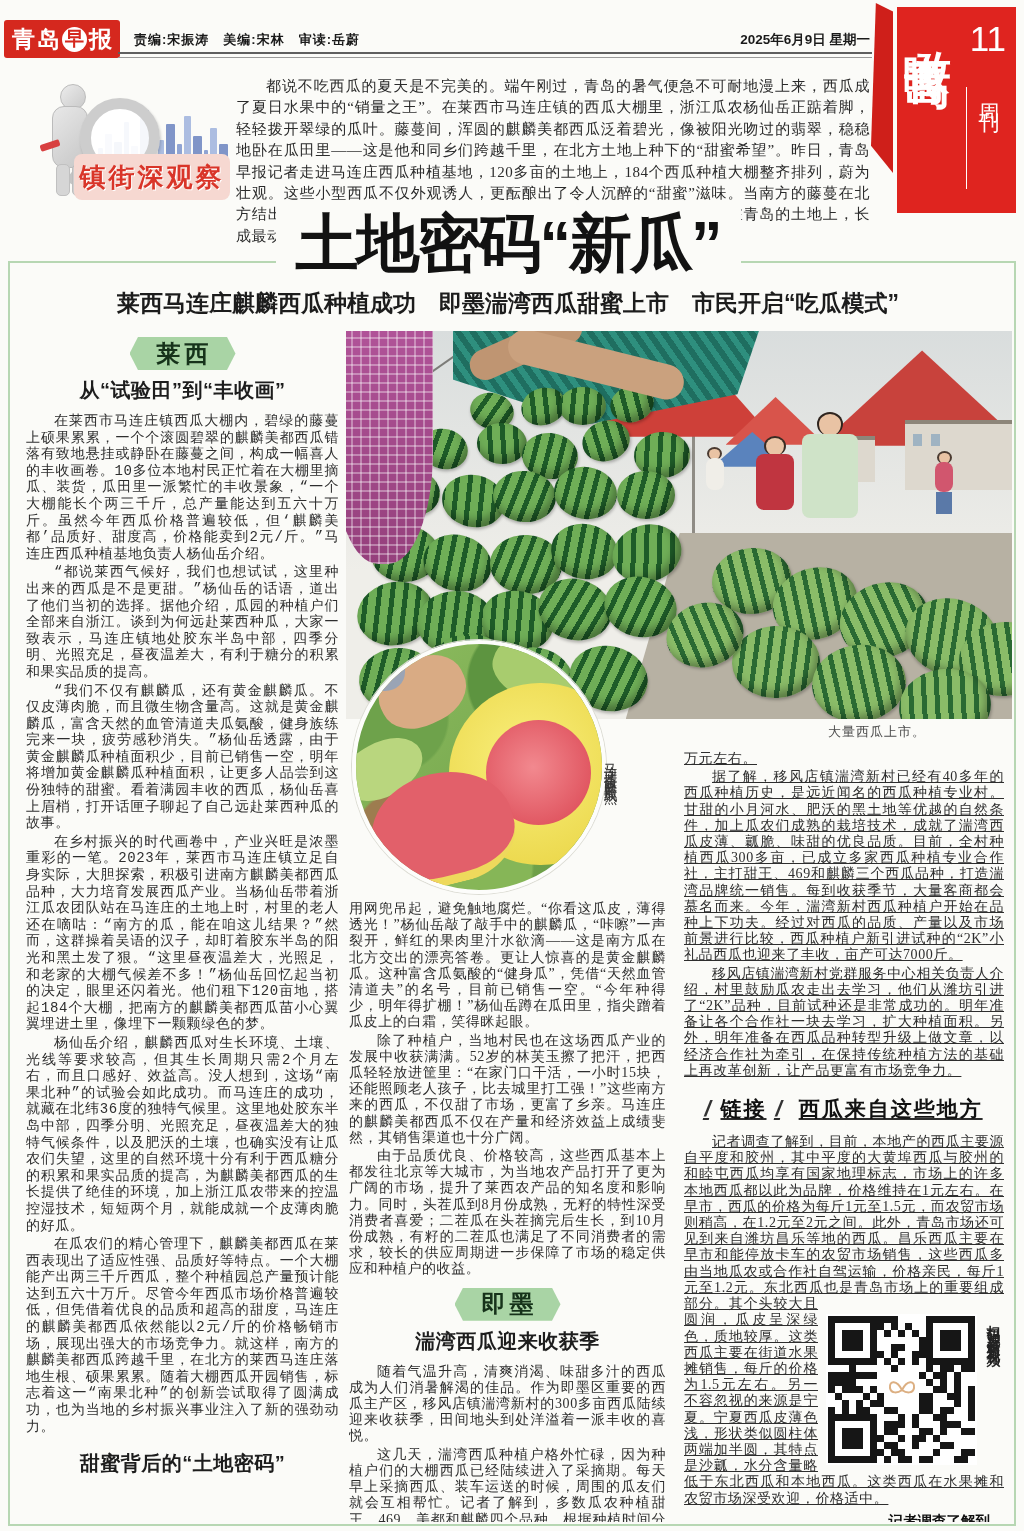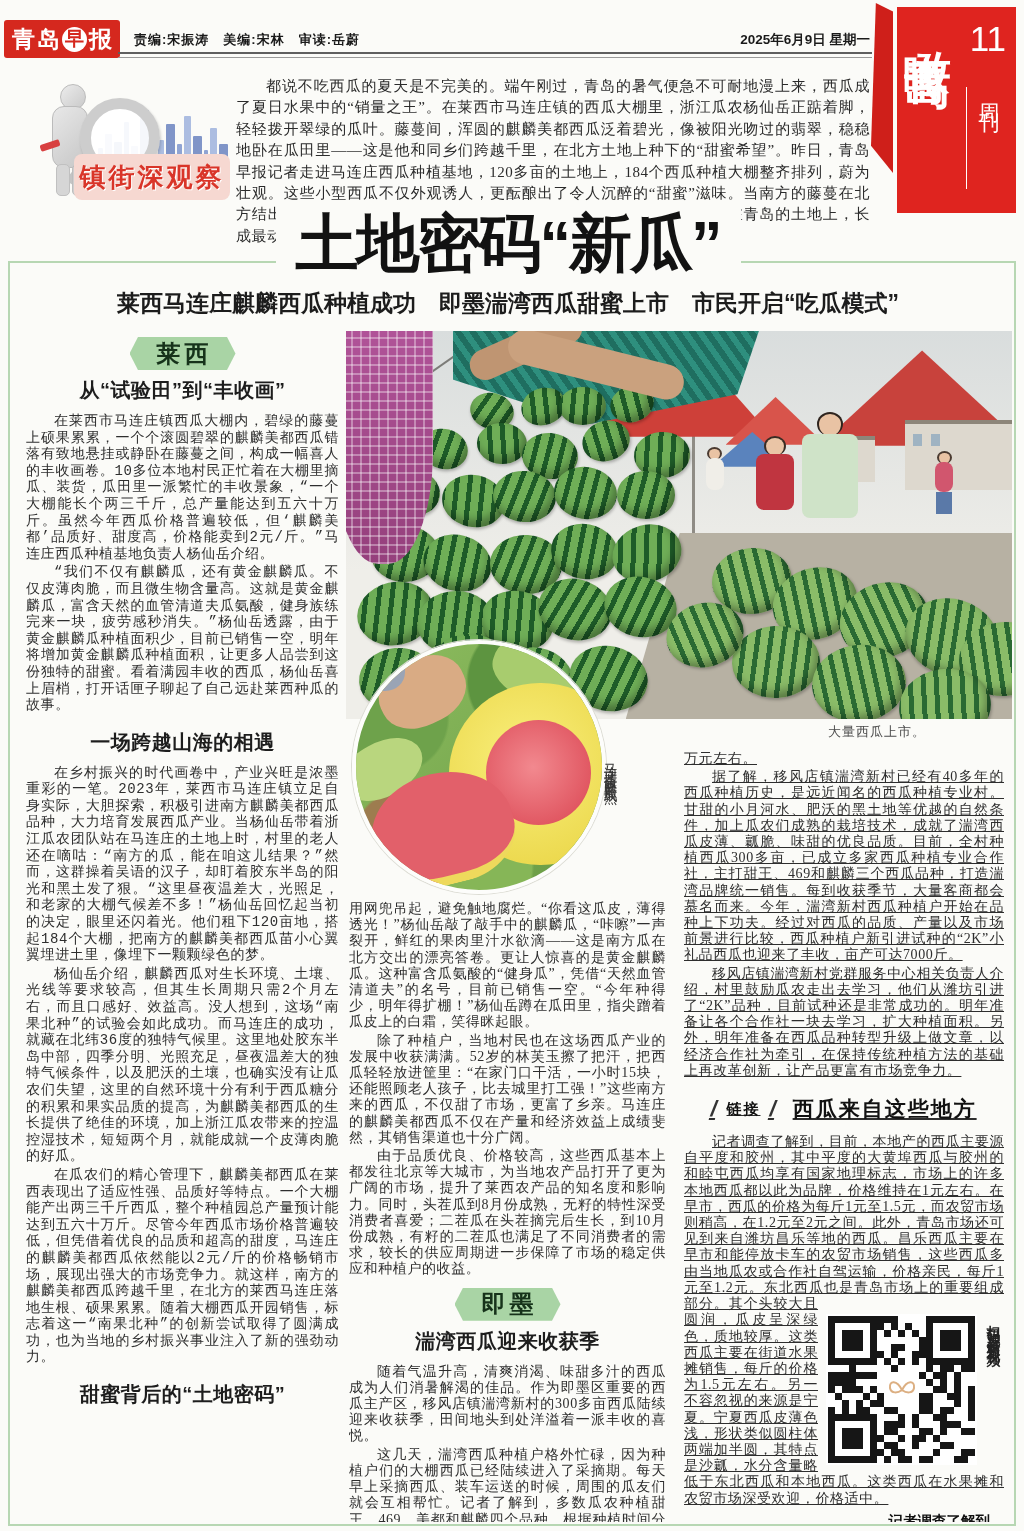--- a/index.html
+++ b/index.html
@@ -131,21 +131,21 @@
         border-radius:50% 50% 42% 42%;border-bottom:9px solid #eed95c;transform:rotate(-14deg);}
   .hand{position:absolute;left:9%;top:6%;width:36%;height:27%;background:#d9ab84;border-radius:45%;transform:rotate(-26deg);}
   .sleeve{position:absolute;left:0;top:0;width:20%;height:19%;background:#9aa4b5;border-radius:0 0 40% 0;}
   .inset-caption{left:601px;top:753px;writing-mode:vertical-rl;font-size:13.5px;color:#333;
         letter-spacing:3px;height:175px;z-index:2;}
 
   
   .link-head{display:flex;align-items:center;justify-content:center;gap:9px;margin:16px 0 11px;
         font-family:"Liberation Sans",sans-serif;}
   .link-head .sl{font-size:22px;font-weight:700;color:#333;transform:skewX(-12deg);}
-  .link-head .lb{font-size:15px;font-weight:900;color:#111;letter-spacing:2px;}
+  .link-head .lb{font-size:21px;font-weight:900;color:#111;letter-spacing:2px;}
   .link-head .tt{font-size:21px;font-weight:900;color:#111;letter-spacing:2px;margin-left:8px;}
   .qr-spacer{float:right;width:0;height:178px;}
   .qr-wrap{float:right;clear:right;width:178px;margin:2px 0 2px 8px;display:flex;gap:7px;}
   .qr{width:151px;height:151px;background:#fff;position:relative;padding:2px;box-sizing:border-box;}
   .qr .c{position:absolute;background:#161616;}
   .qr-bfly{position:absolute;inset:0;margin:auto;width:44px;height:40px;background:#fff;border-radius:50%;
         display:flex;align-items:center;justify-content:center;}
   .qr-caption{writing-mode:vertical-rl;font-size:13.5px;font-weight:700;letter-spacing:4px;color:#222;
         font-family:"Liberation Sans",sans-serif;}
   .credits{font-family:"Liberation Sans",sans-serif;font-weight:700;font-size:14.5px;line-height:21px;color:#111;margin-top:4px;}
@@ -294,22 +294,22 @@
   <div class="slice2"></div>
   <div class="hand"></div>
   <div class="sleeve"></div>
 </div>
 <div class="abs inset-caption">马连庄黄金麒麟瓜成熟。</div>
 
 <div class="abs col-left">
   <div class="badge">莱西</div>
   <div class="colhead">从“试验田”到“丰收画”</div>
   <p class="bt indent">在莱西市马连庄镇西瓜大棚内，碧绿的藤蔓上硕果累累，一个个滚圆碧翠的麒麟美都西瓜错落有致地悬挂或静卧在藤蔓之间，构成一幅喜人的丰收画卷。10多位本地村民正忙着在大棚里摘瓜、装货，瓜田里一派繁忙的丰收景象，“一个大棚能长个两三千斤，总产量能达到五六十万斤。虽然今年西瓜价格普遍较低，但‘麒麟美都’品质好、甜度高，价格能卖到2元/斤。”马连庄西瓜种植基地负责人杨仙岳介绍。</p>
+  <p class="bt indent">“都说莱西气候好，我们也想试试，这里种出来的西瓜是不是更甜。”杨仙岳的话语，道出了他们当初的选择。据他介绍，瓜园的种植户们全部来自浙江。谈到为何远赴莱西种瓜，大家一致表示，马连庄镇地处胶东半岛中部，四季分明、光照充足，昼夜温差大，有利于糖分的积累和果实品质的提高。</p>
   <p class="bt indent">“我们不仅有麒麟瓜，还有黄金麒麟瓜。不仅皮薄肉脆，而且微生物含量高。这就是黄金麒麟瓜，富含天然的血管清道夫瓜氨酸，健身族练完来一块，疲劳感秒消失。”杨仙岳透露，由于黄金麒麟瓜种植面积少，目前已销售一空，明年将增加黄金麒麟瓜种植面积，让更多人品尝到这份独特的甜蜜。看着满园丰收的西瓜，杨仙岳喜上眉梢，打开话匣子聊起了自己远赴莱西种瓜的故事。</p>
-  <div class="subhead">一场跨越山海的相遇</div>
   <p class="bt indent">在乡村振兴的时代画卷中，产业兴旺是浓墨重彩的一笔。2023年，莱西市马连庄镇立足自身实际，大胆探索，积极引进南方麒麟美都西瓜品种，大力培育发展西瓜产业。当杨仙岳带着浙江瓜农团队站在马连庄的土地上时，村里的老人还在嘀咕：“南方的瓜，能在咱这儿结果？”然而，这群操着吴语的汉子，却盯着胶东半岛的阳光和黑土发了狠。“这里昼夜温差大，光照足，和老家的大棚气候差不多！”杨仙岳回忆起当初的决定，眼里还闪着光。他们租下120亩地，搭起184个大棚，把南方的麒麟美都西瓜苗小心翼翼埋进土里，像埋下一颗颗绿色的梦。</p>
   <p class="bt indent">杨仙岳介绍，麒麟西瓜对生长环境、土壤、光线等要求较高，但其生长周期只需2个月左右，而且口感好、效益高。没人想到，这场“南果北种”的试验会如此成功。而马连庄的成功，就藏在北纬36度的独特气候里。这里地处胶东半岛中部，四季分明、光照充足，昼夜温差大的独特气候条件，以及肥沃的土壤，也确实没有让瓜农们失望，这里的自然环境十分有利于西瓜糖分的积累和果实品质的提高，为麒麟美都西瓜的生长提供了绝佳的环境，加上浙江瓜农带来的控温控湿技术，短短两个月，就能成就一个皮薄肉脆的好瓜。</p>
   <p class="bt indent">在瓜农们的精心管理下，麒麟美都西瓜在莱西表现出了适应性强、品质好等特点。一个大棚能产出两三千斤西瓜，整个种植园总产量预计能达到五六十万斤。尽管今年西瓜市场价格普遍较低，但凭借着优良的品质和超高的甜度，马连庄的麒麟美都西瓜依然能以2元/斤的价格畅销市场，展现出强大的市场竞争力。就这样，南方的麒麟美都西瓜跨越千里，在北方的莱西马连庄落地生根、硕果累累。随着大棚西瓜开园销售，标志着这一“南果北种”的创新尝试取得了圆满成功，也为当地的乡村振兴事业注入了新的强劲动力。</p>
   <div class="subhead">甜蜜背后的“土地密码”</div>
 
 </div>
 
 <div class="abs col-mid">
   <p class="bt">用网兜吊起，避免触地腐烂。“你看这瓜皮，薄得透光！”杨仙岳敲了敲手中的麒麟瓜，“咔嚓”一声裂开，鲜红的果肉里汁水欲滴——这是南方瓜在北方交出的漂亮答卷。更让人惊喜的是黄金麒麟瓜。这种富含瓜氨酸的“健身瓜”，凭借“天然血管清道夫”的名号，目前已销售一空。“今年种得少，明年得扩棚！”杨仙岳蹲在瓜田里，指尖蹭着瓜皮上的白霜，笑得眯起眼。</p>
   <p class="bt indent">除了种植户，当地村民也在这场西瓜产业的发展中收获满满。52岁的林芙玉擦了把汗，把西瓜轻轻放进筐里：“在家门口干活，一小时15块，还能照顾老人孩子，比去城里打工强！”这些南方来的西瓜，不仅甜了市场，更富了乡亲。马连庄的麒麟美都西瓜不仅在产量和经济效益上成绩斐然，其销售渠道也十分广阔。</p>

